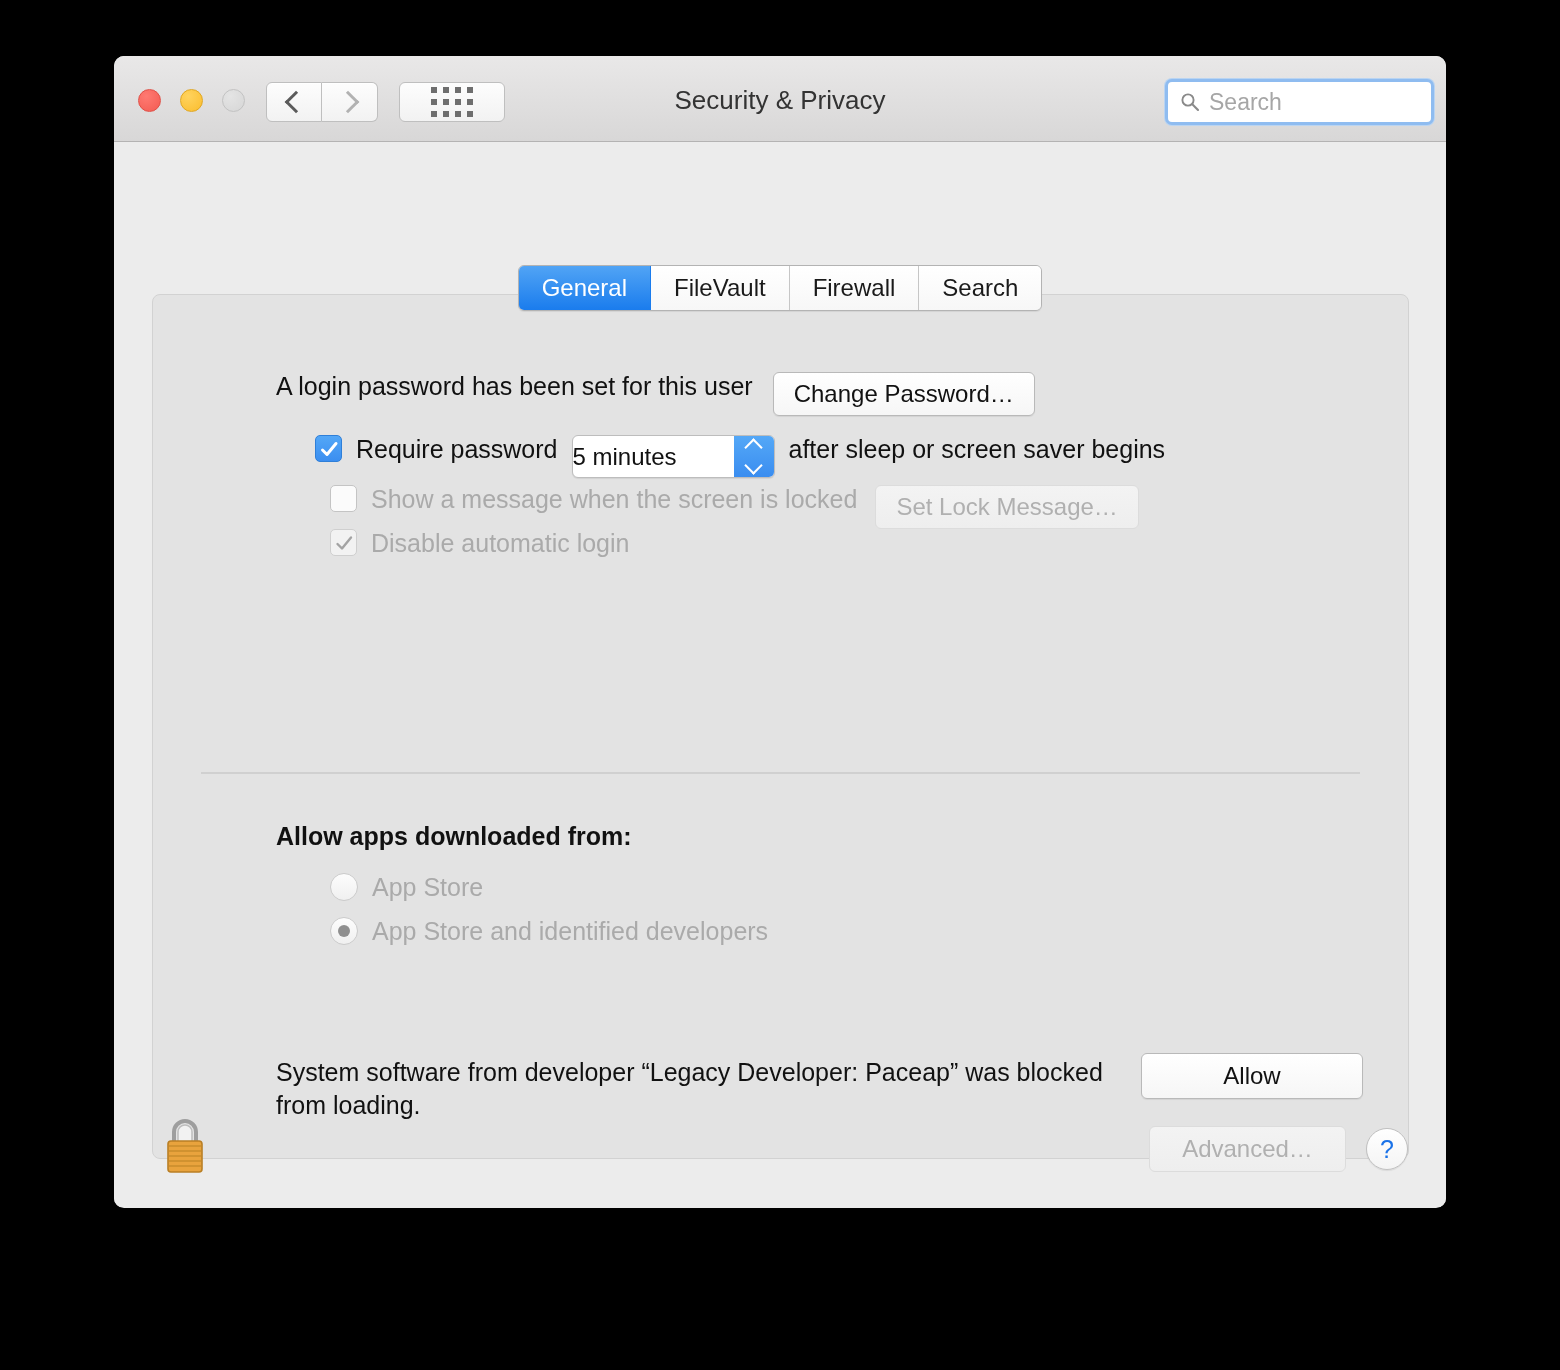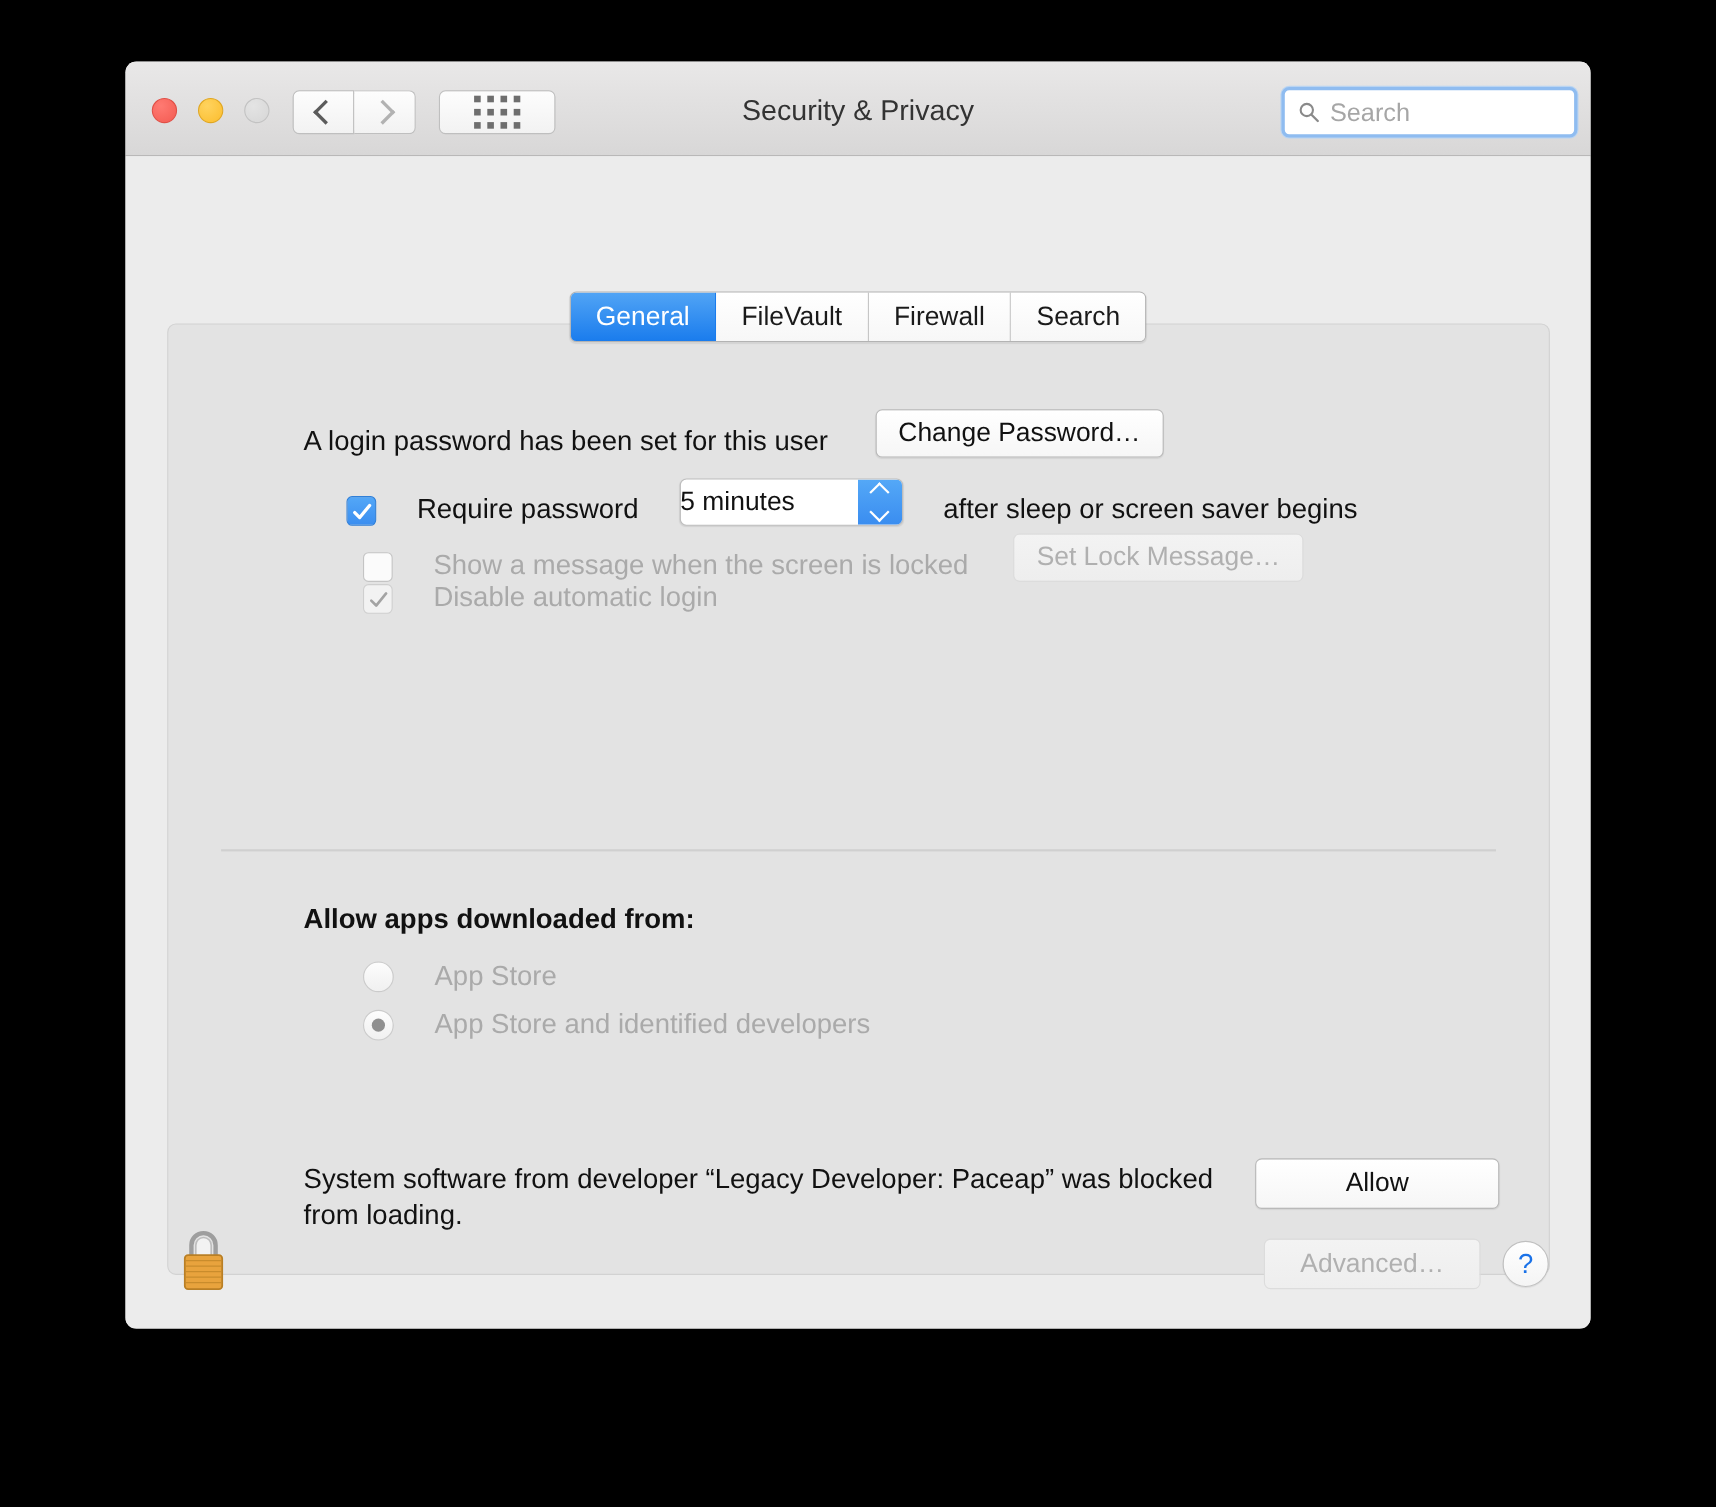--- a/index.html
+++ b/index.html
@@ -198,21 +198,21 @@
     left: 38px;
     top: 152px;
     width: 1257px;
     height: 865px;
     background: #e3e3e3;
     border: 1px solid #d2d2d2;
     border-radius: 8px;
     box-sizing: border-box;
   }
 
-  .row { position: absolute; display: flex; align-items: flex-end; gap: 23px; }
+  .row { position: absolute; display: flex; align-items: flex-start; }
 
   .label-lg { font-size: 25px; color: #111111; }
   .label-dim { font-size: 25px; color: #aaaaaa; }
 
   
   .pushbtn {
     background: linear-gradient(to bottom, #ffffff 0%, #f6f6f6 100%);
     border: 1px solid #b9b9b9;
     border-radius: 6px;
     font-family: "Liberation Sans", sans-serif;

